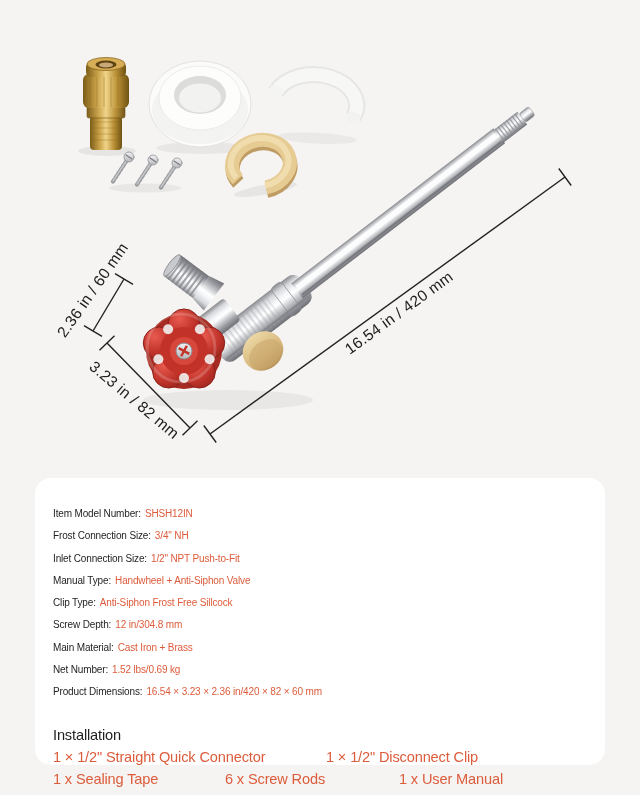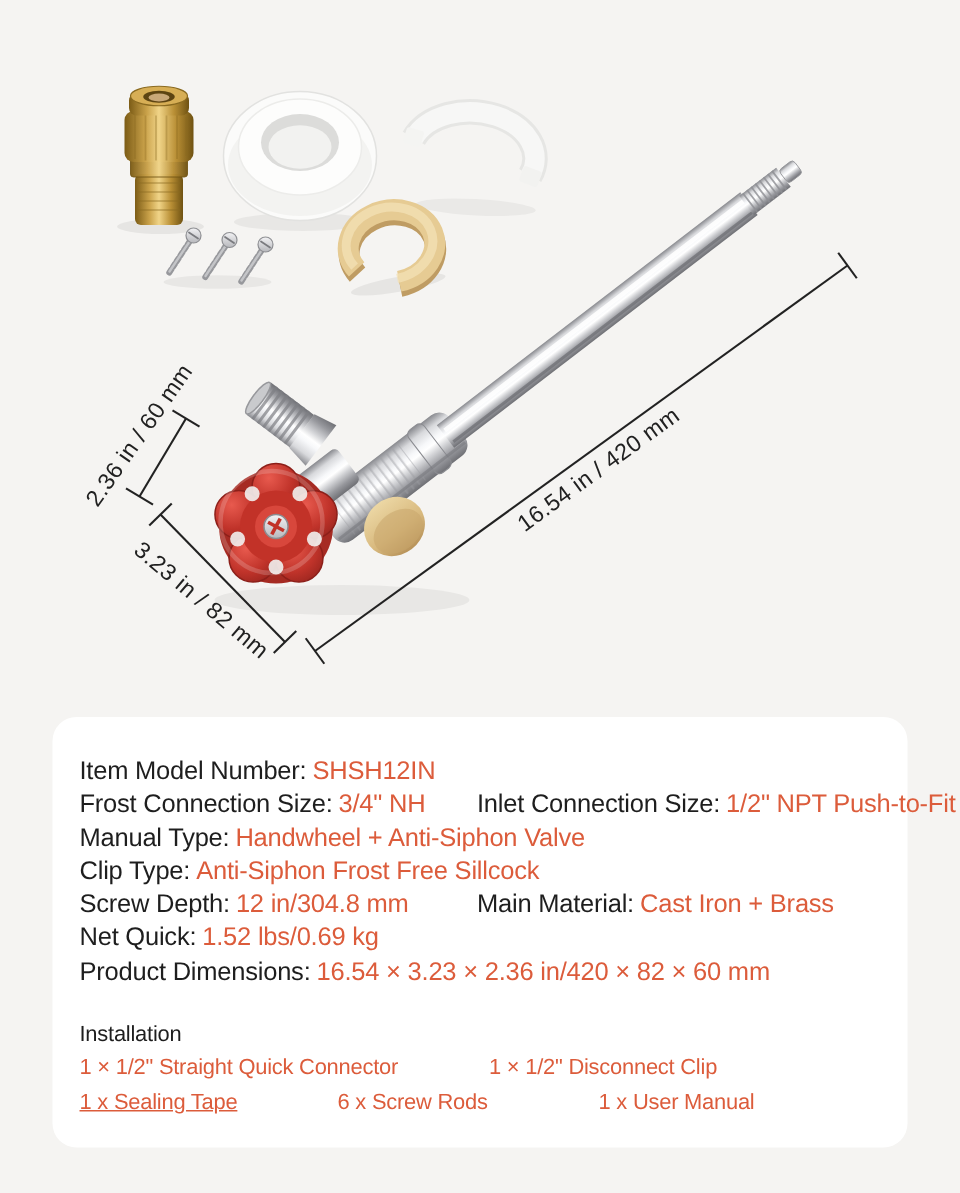--- a/index.html
+++ b/index.html
@@ -12,31 +12,31 @@
   .scene{position:absolute;left:0;top:0;}
   .dim-label{
     font-family:"Liberation Sans", sans-serif;
     font-size:15.5px;fill:#212121;letter-spacing:.3px;
   }
   .card{
     position:absolute;left:35px;top:478px;width:570px;height:287px;
     background:#ffffff;border-radius:16px;box-sizing:border-box;
     padding:25px 18px 0 18px;
   }
-  .spec-row{display:flex;line-height:22.3px;font-size:17px;letter-spacing:-0.15px;white-space:nowrap;}
+  .spec-row{display:flex;line-height:22.3px;font-size:10px;letter-spacing:-0.15px;white-space:nowrap;flex-direction:column;}
   .cell{overflow:visible;}
   .cell.left{width:265px;flex:none;}
   .cell.right{flex:1;}
   .lbl{color:#1e1e1e;}
   .val{color:#dc5c3b;margin-left:4px;}
   .acc-title{margin-top:20px;line-height:22.3px;font-size:14.6px;color:#1e1e1e;letter-spacing:-0.15px;}
   .acc-row{display:flex;line-height:22.3px;font-size:14.6px;letter-spacing:-0.15px;white-space:nowrap;}
   .acc-item{color:#dc5c3b;}
   .acc-row.r1 .acc-item:first-child{width:273px;flex:none;}
-  .acc-row.r2 .acc-item:nth-child(1){width:172px;flex:none;text-decoration:underline;}
+  .acc-row.r2 .acc-item:nth-child(1){width:172px;flex:none;}
   .acc-row.r2 .acc-item:nth-child(2){width:174px;flex:none;}
 </style>
 </head>
 <body>
 
 <svg class="scene" width="640" height="478" viewBox="0 0 640 478">
   <defs>
     <linearGradient id="gradChrome" x1="0" y1="0" x2="0" y2="1">
       <stop offset="0" stop-color="#898a8f"></stop>
       <stop offset="0.18" stop-color="#d8d9dc"></stop>
@@ -245,21 +245,21 @@
   <div class="spec-row">
     <div class="cell left">
       <span class="lbl">Screw Depth:</span><span class="val">12 in/304.8 mm</span>
     </div>
     <div class="cell right">
       <span class="lbl">Main Material:</span><span class="val">Cast Iron + Brass</span>
     </div>
   </div>
   <div class="spec-row">
     <div class="cell">
-      <span class="lbl">Net Quick:</span><span class="val">1.52 lbs/0.69 kg</span>
+      <span class="lbl">Net Number:</span><span class="val">1.52 lbs/0.69 kg</span>
     </div>
   </div>
   <div class="spec-row">
     <div class="cell">
       <span class="lbl">Product Dimensions:</span><span class="val">16.54 × 3.23 × 2.36 in/420 × 82 × 60 mm</span>
     </div>
   </div>
 
   <div class="acc-title">Installation</div>
   <div class="acc-row r1">

